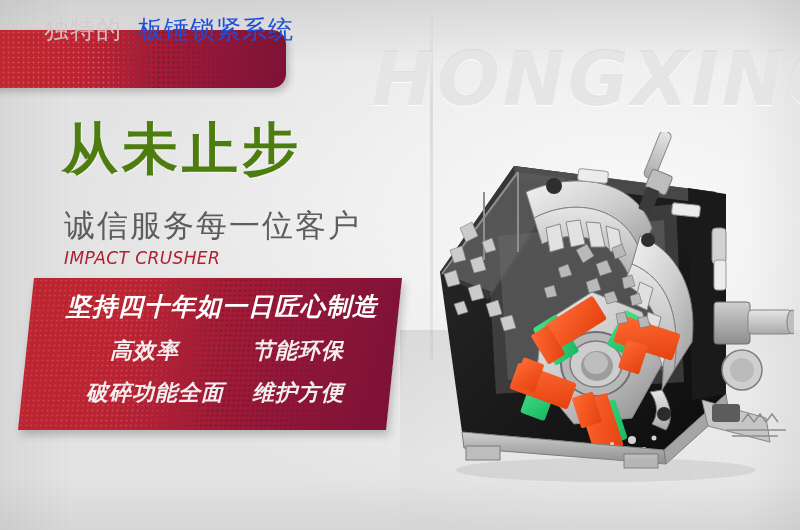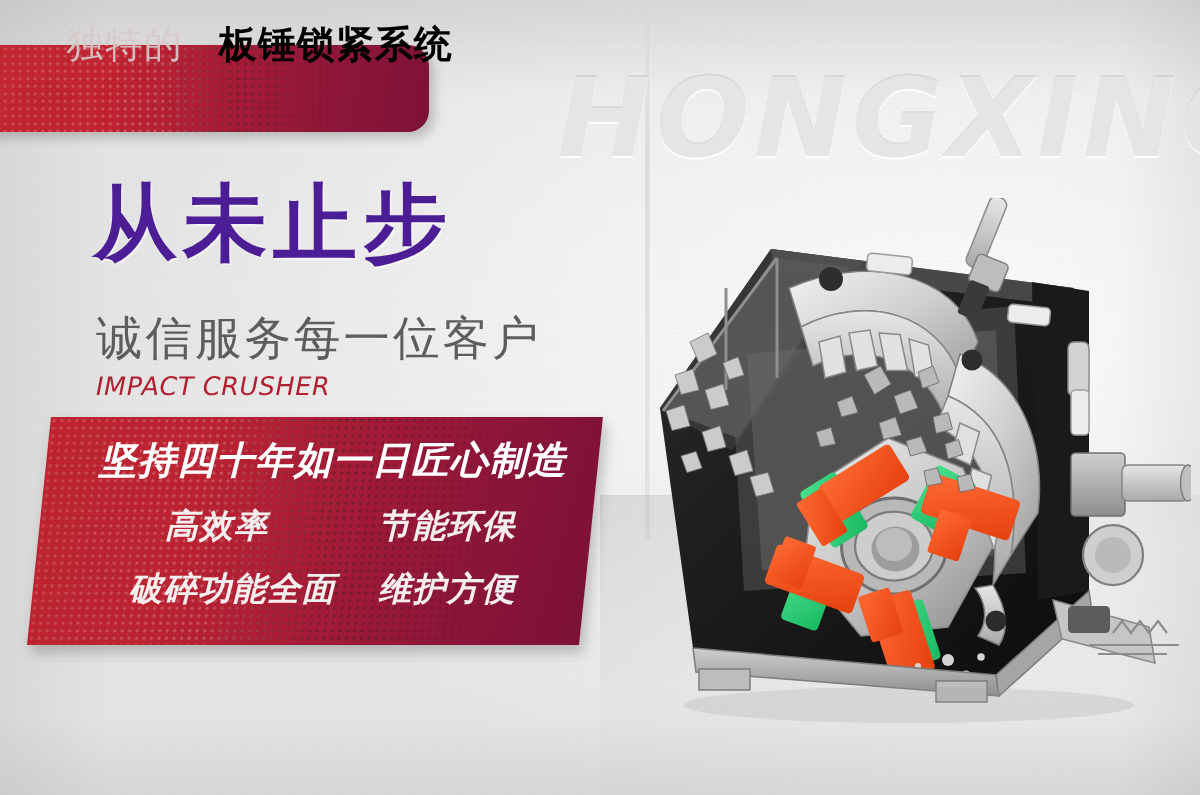--- a/index.html
+++ b/index.html
@@ -117,41 +117,41 @@
   .ribbon-text {
     position: absolute;
     left: 44px;
     top: 0;
     height: 58px;
     display: flex;
     align-items: center;
     font-size: 25px;
     letter-spacing: 1px;
     white-space: nowrap;
+    gap: 16px;
   }
   .ribbon-text .lead {
     color: #d7c9c9;
     font-weight: normal;
     opacity: .92;
   }
   .ribbon-text .strong {
-    color: #000000;
-    font-weight: bold;
-    margin-left: 24px;
+    color: #1d4ed8;
+    font-weight: normal;
   }
 
   
   .headline {
     position: absolute;
     left: 62px;
     top: 112px;
     font-size: 56px;
     font-weight: bold;
     letter-spacing: 4px;
-    color: #4c1d95;
+    color: #4d7c0f;
     text-shadow: 1px 1px 1px rgba(255,255,255,0.6);
     white-space: nowrap;
   }
   .subhead {
     position: absolute;
     left: 64px;
     top: 205px;
     font-size: 31px;
     letter-spacing: 2px;
     color: #5d5d5d;

